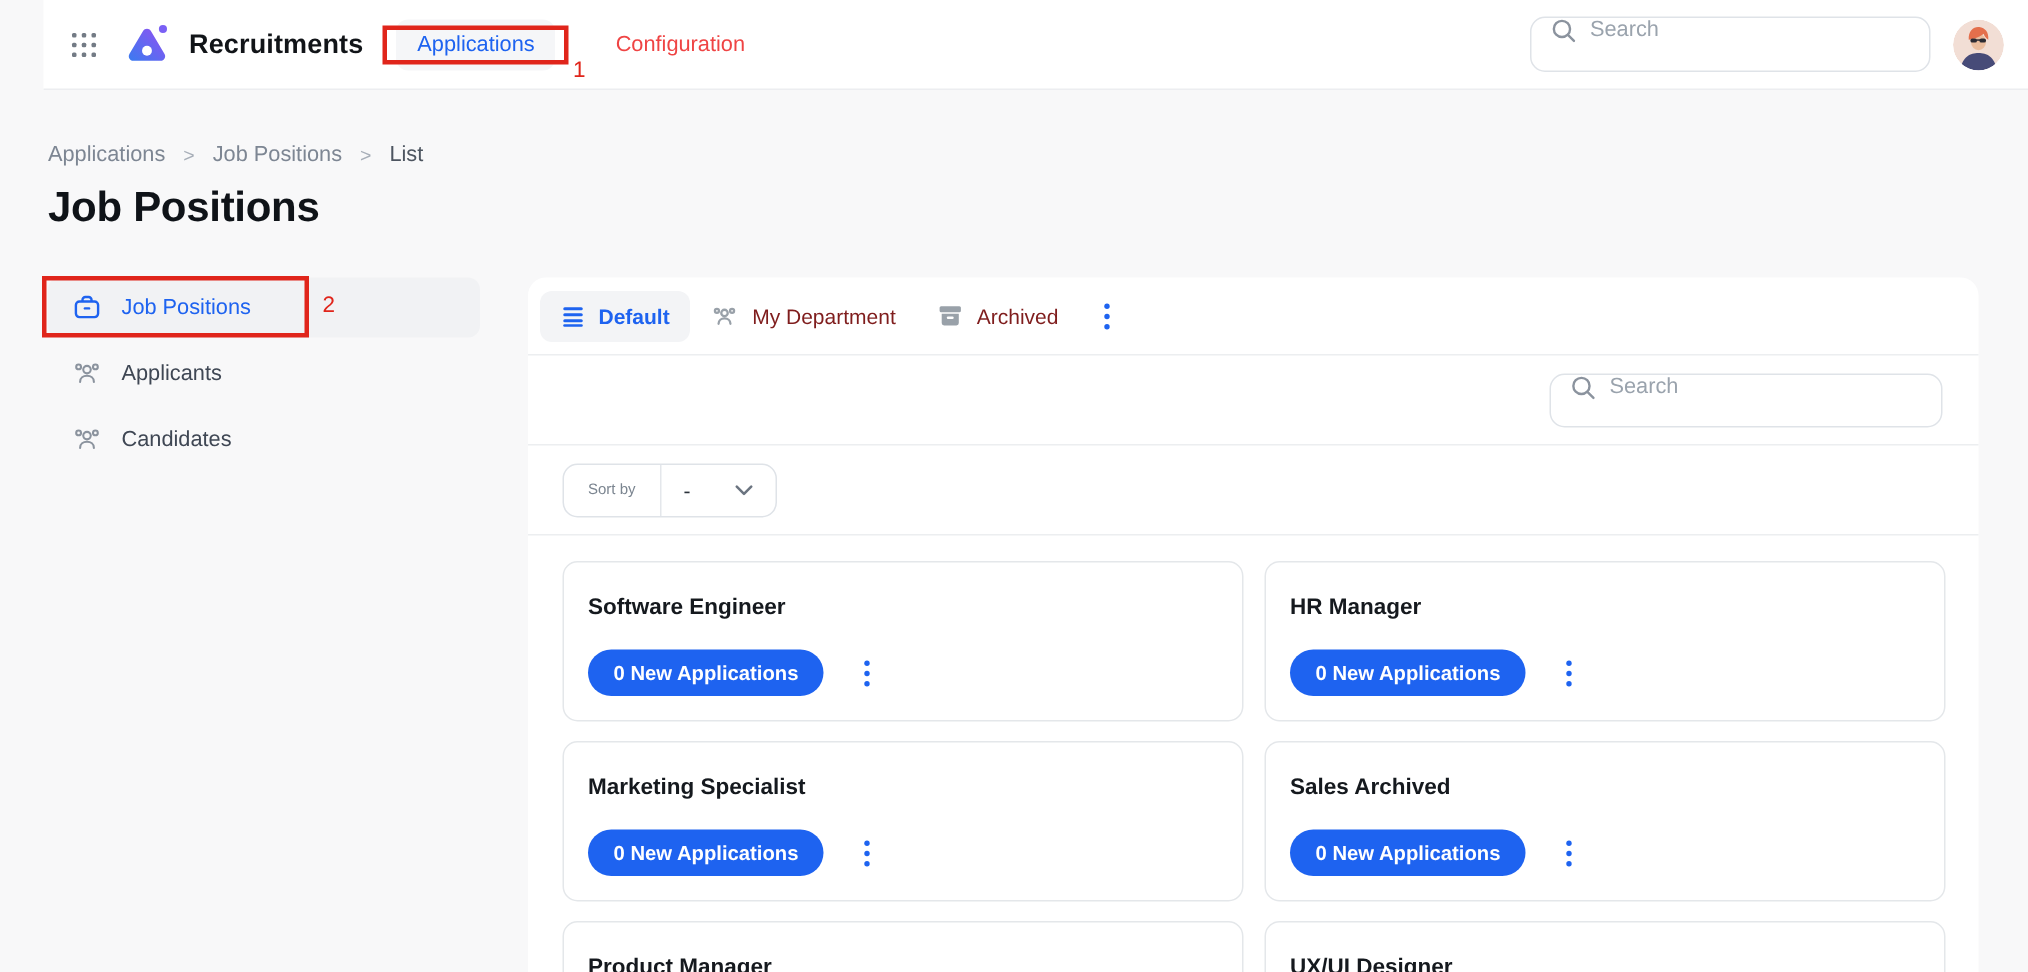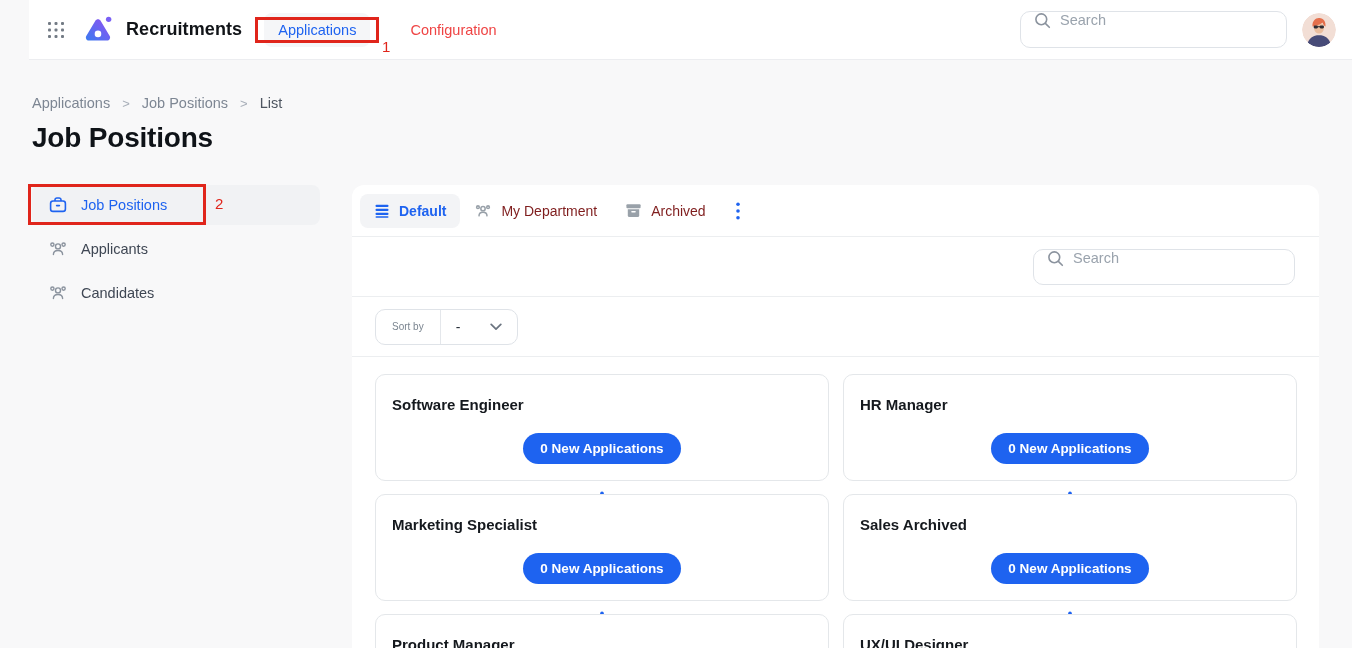--- a/index.html
+++ b/index.html
@@ -69,21 +69,21 @@
   .search-row { height:60px; display:flex; align-items:center; justify-content:flex-end; padding-right:24px; border-bottom:1px solid #eceef0; }
   .search-row .searchbox { width:262px; height:36px; }
   .sort-row { height:60px; display:flex; align-items:center; padding-left:23px; border-bottom:1px solid #eceef0; }
   .sort-ctl { display:flex; align-items:stretch; height:36px; border:1px solid #dfe3e8; border-radius:10px; background:#fff; overflow:hidden; cursor:pointer; }
   .sort-label { display:flex; align-items:center; padding:0 16px; font-size:10px; color:#7b8590; border-right:1px solid #e4e7eb; }
   .sort-value { display:flex; align-items:center; gap:30px; padding:0 15px; font-size:14px; color:#2a313a; }
 
   .cards { padding:17px 22px 24px 23px; display:grid; grid-template-columns:1fr 1fr; gap:13px 14px; }
   .card { height:107px; background:#fff; border:1px solid #e4e7ea; border-radius:10px; padding:21px 16px 0; }
   .card-title { font-size:15px; font-weight:700; color:#15191e; }
-  .card-actions { margin-top:20px; display:flex; align-items:center; gap:23px;flex-direction:column; }
+  .card-actions { margin-top:20px; display:flex; align-items:center; gap:23px; }
   .badge-btn {
     border:none; height:31px; padding:0 17px; border-radius:16px; background:#1e63f0;
     color:#ffffff; font-family:"Liberation Sans", sans-serif; font-size:13.5px; font-weight:600; cursor:pointer;
   }
   .kebab { display:flex; cursor:pointer; padding:4px; }
 </style>
 </head>
 <body>
 
 <header class="topbar">

